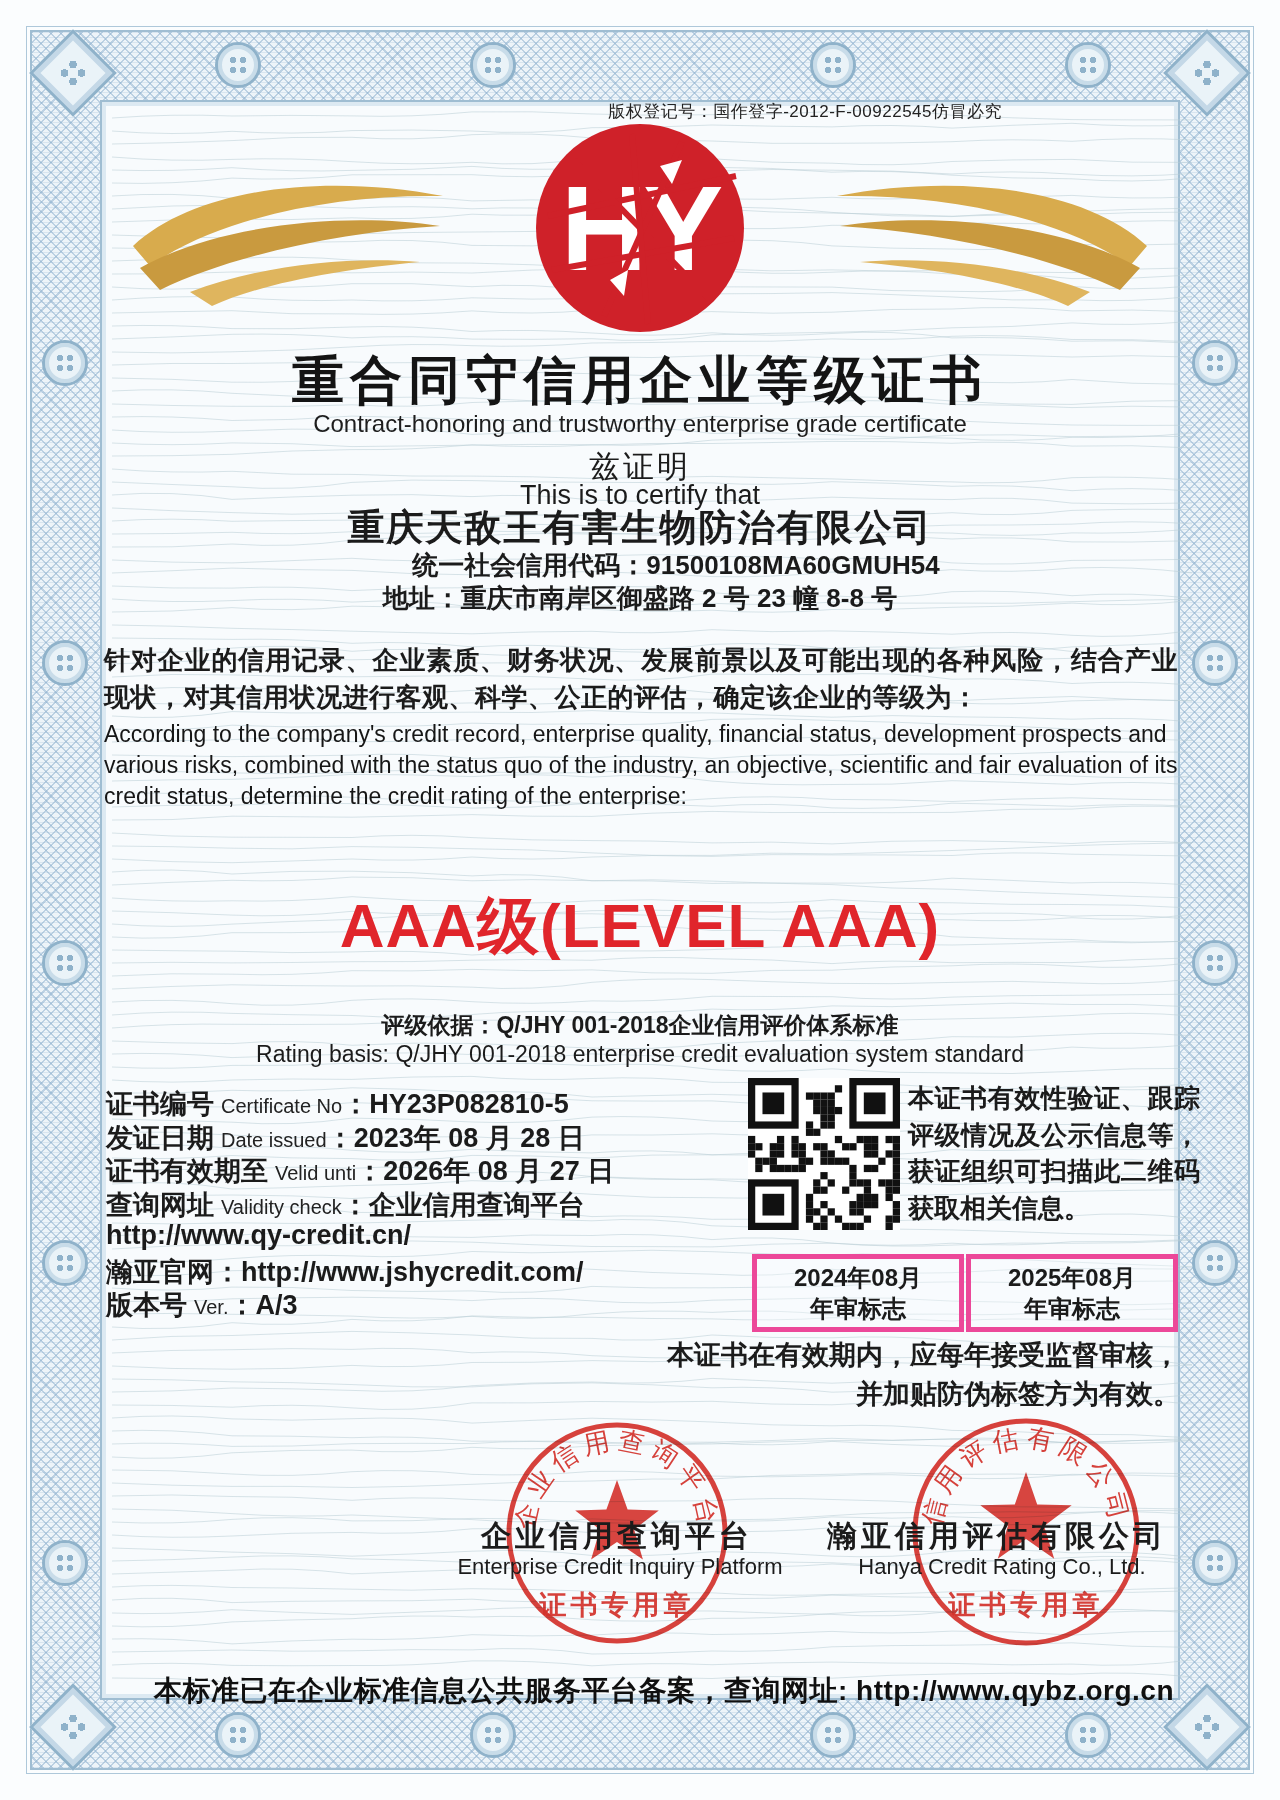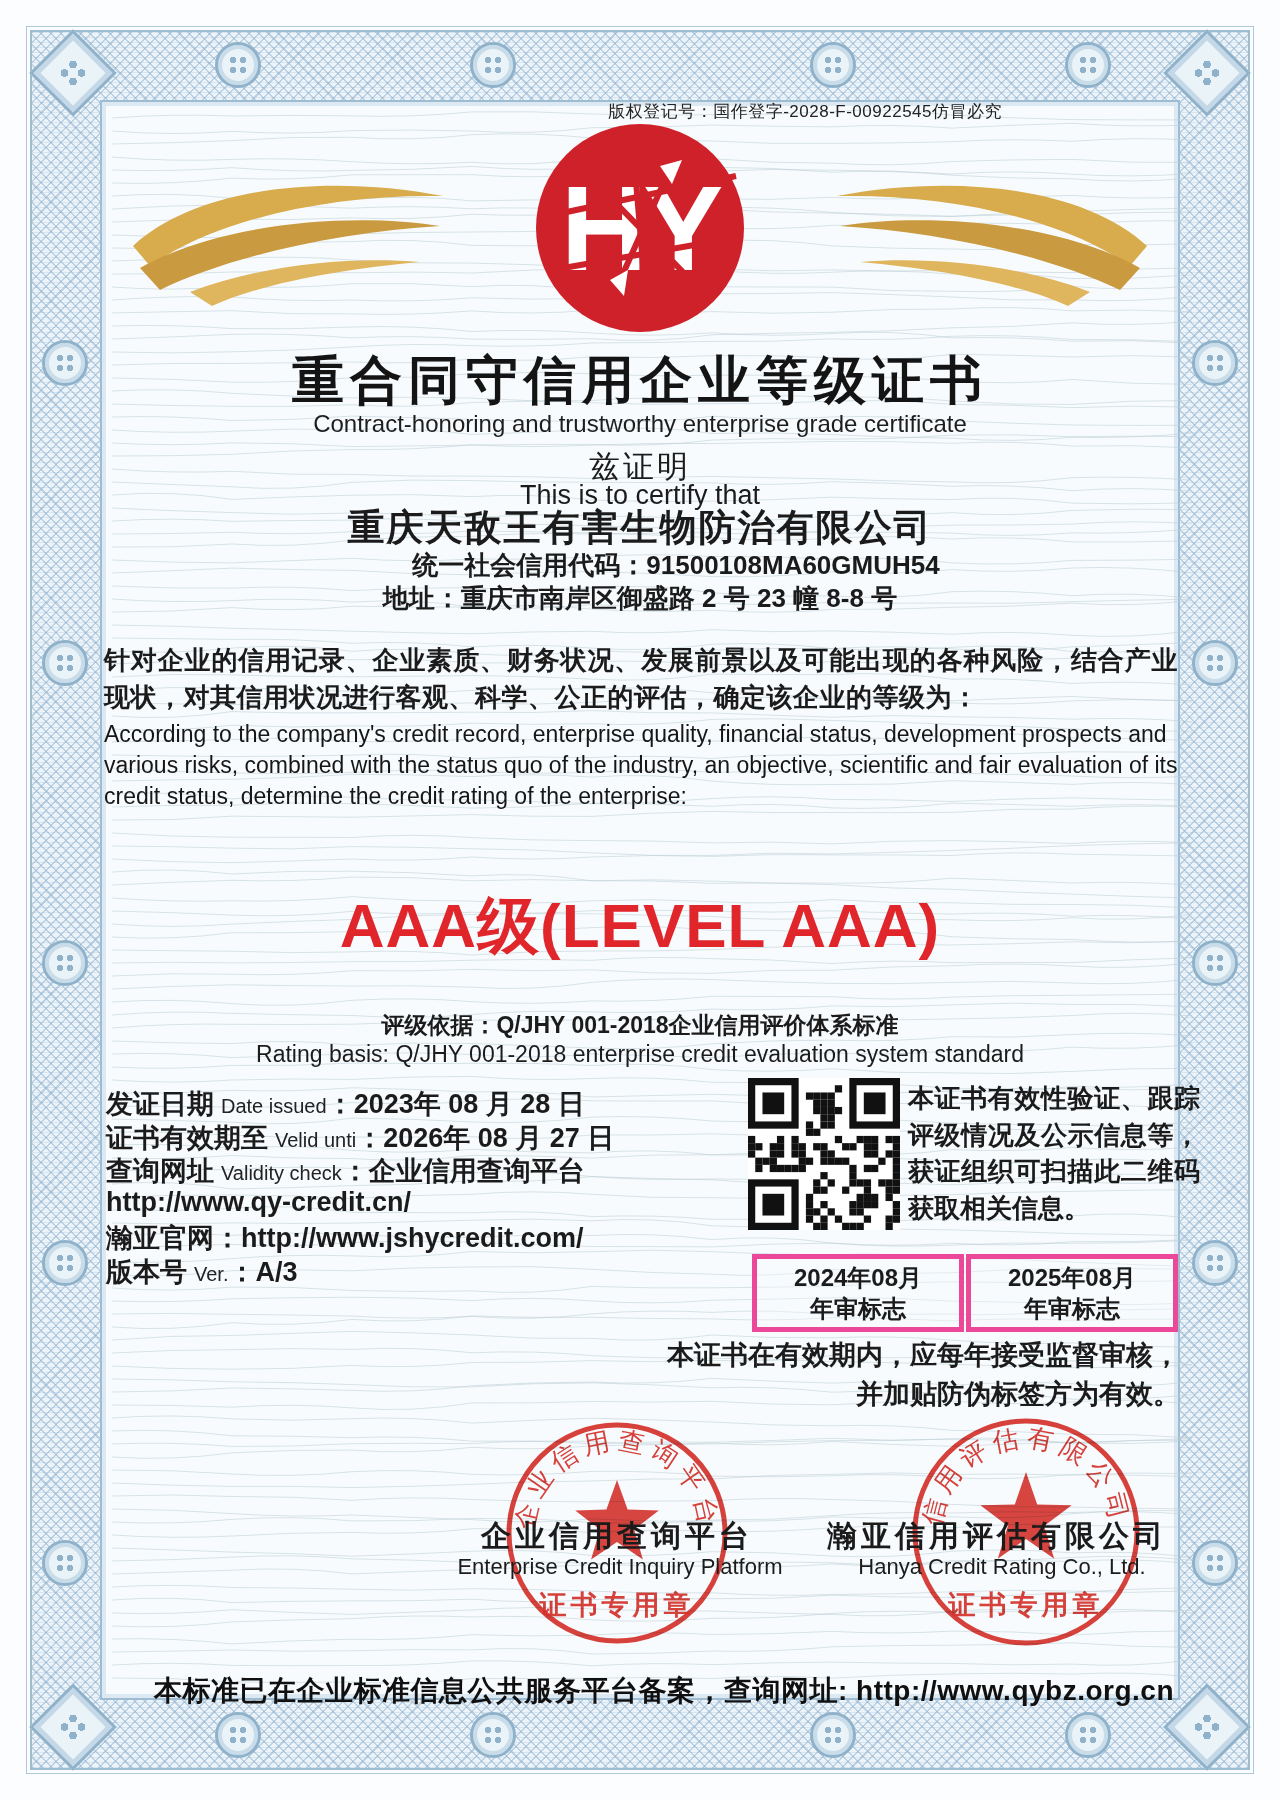--- a/index.html
+++ b/index.html
@@ -242,21 +242,21 @@
       <path d="M112 1587 q 60 -3.5 120 0.5 q 60 0.2 120 1.7 q 60 2.2 120 -0.5 q 60 0.4 120 2.5 q 60 2.7 120 1.6 q 60 3.9 120 1.7 q 60 0.0 120 -2.7 q 60 -2.7 120 -0.7 q 60 2.7 120 -0.3" fill="none" stroke="#b9cdd6" stroke-width="1" opacity="0.55"></path>
       <path d="M112 1600 q 60 -4.7 120 2.6 q 60 -1.7 120 -1.7 q 60 0.5 120 -1.7 q 60 4.8 120 0.3 q 60 -0.5 120 -0.8 q 60 0.9 120 -3.5 q 60 2.1 120 2.3 q 60 -1.8 120 -4.9 q 60 -4.1 120 -4.9" fill="none" stroke="#b9cdd6" stroke-width="1" opacity="0.55"></path>
       <path d="M112 1613 q 60 2.2 120 -3.3 q 60 3.0 120 4.7 q 60 -2.1 120 -4.4 q 60 -4.3 120 -1.1 q 60 3.0 120 2.1 q 60 2.4 120 3.4 q 60 4.1 120 -3.1 q 60 -4.5 120 1.9 q 60 -2.4 120 -2.8" fill="none" stroke="#b9cdd6" stroke-width="1" opacity="0.55"></path>
       <path d="M112 1626 q 60 2.9 120 -4.1 q 60 -2.3 120 -3.2 q 60 -4.4 120 -1.7 q 60 -2.1 120 2.8 q 60 3.3 120 -1.5 q 60 0.8 120 -4.9 q 60 -3.8 120 -1.0 q 60 -0.7 120 -2.6 q 60 -2.0 120 3.3" fill="none" stroke="#b9cdd6" stroke-width="1" opacity="0.55"></path>
       <path d="M112 1639 q 60 -1.6 120 4.9 q 60 -3.6 120 -4.7 q 60 1.5 120 -4.5 q 60 2.2 120 0.4 q 60 -4.2 120 -0.6 q 60 -0.1 120 -3.1 q 60 3.2 120 -0.3 q 60 -0.3 120 4.0 q 60 -4.4 120 -4.2" fill="none" stroke="#b9cdd6" stroke-width="1" opacity="0.55"></path>
       <path d="M112 1652 q 60 -0.8 120 -2.0 q 60 2.0 120 0.8 q 60 -1.9 120 -0.9 q 60 -4.2 120 4.1 q 60 -0.0 120 -3.0 q 60 1.6 120 -4.2 q 60 -1.6 120 -1.6 q 60 -0.4 120 -2.4 q 60 4.5 120 4.6" fill="none" stroke="#b9cdd6" stroke-width="1" opacity="0.55"></path>
       <path d="M112 1665 q 60 -3.6 120 0.4 q 60 0.6 120 0.1 q 60 0.8 120 -4.6 q 60 -0.8 120 4.9 q 60 -3.7 120 -1.1 q 60 -2.3 120 -2.6 q 60 1.3 120 1.3 q 60 2.5 120 0.7 q 60 3.7 120 -4.2" fill="none" stroke="#b9cdd6" stroke-width="1" opacity="0.55"></path>
       <path d="M112 1678 q 60 -0.8 120 4.0 q 60 0.7 120 0.0 q 60 3.1 120 -3.4 q 60 0.0 120 -0.4 q 60 -1.6 120 0.3 q 60 -3.8 120 -0.3 q 60 -3.7 120 -4.3 q 60 -1.4 120 0.2 q 60 -3.1 120 2.8" fill="none" stroke="#b9cdd6" stroke-width="1" opacity="0.55"></path>
     </svg>
 
-  <div class="abs copyright">版权登记号：国作登字-2028-F-00922545仿冒必究</div>
+  <div class="abs copyright">版权登记号：国作登字-2012-F-00922545仿冒必究</div>
 
   <svg class="abs flourish left" viewBox="0 0 320 150">
     <path d="M5,78 C70,18 200,6 315,28 C205,26 90,50 22,98 Z" fill="#d8ab4d"></path>
     <path d="M12,100 C92,55 222,44 312,58 C212,64 102,88 32,122 Z" fill="#c99a3f"></path>
     <path d="M62,124 C132,97 222,88 292,94 C212,101 132,116 84,138 Z" fill="#dfb55e"></path>
   </svg>
   <svg class="abs flourish right" viewBox="0 0 320 150">
     <path d="M5,78 C70,18 200,6 315,28 C205,26 90,50 22,98 Z" fill="#d8ab4d"></path>
     <path d="M12,100 C92,55 222,44 312,58 C212,64 102,88 32,122 Z" fill="#c99a3f"></path>
     <path d="M62,124 C132,97 222,88 292,94 C212,101 132,116 84,138 Z" fill="#dfb55e"></path>
@@ -287,20 +287,25 @@
   <div class="abs ctr credit-code">统一社会信用代码：91500108MA60GMUH54</div>
   <div class="abs ctr address">地址：重庆市南岸区御盛路 2 号 23 幢 8-8 号</div>
 
   <div class="abs para-cn">针对企业的信用记录、企业素质、财务状况、发展前景以及可能出现的各种风险，结合产业现状，对其信用状况进行客观、科学、公正的评估，确定该企业的等级为：</div>
   <div class="abs para-en">According to the company's credit record, enterprise quality, financial status, development prospects and various risks, combined with the status quo of the industry, an objective, scientific and fair evaluation of its credit status, determine the credit rating of the enterprise:</div>
   <div class="abs ctr grade">AAA级(LEVEL AAA)</div>
   <div class="abs ctr basis-cn">评级依据：Q/JHY 001-2018企业信用评价体系标准</div>
   <div class="abs ctr basis-en">Rating basis: Q/JHY 001-2018 enterprise credit evaluation system standard</div>
 
   <div class="details">
+    <div class="detail-line">
+      <span class="cn">证书编号</span>
+      <span class="en">Certificate No</span>
+      <span class="val">：HY23P082810-5</span>
+    </div>
     <div class="detail-line">
       <span class="cn">发证日期</span>
       <span class="en">Date issued</span>
       <span class="val">：2023年 08 月 28 日</span>
     </div>
     <div class="detail-line">
       <span class="cn">证书有效期至</span>
       <span class="en">Velid unti</span>
       <span class="val">：2026年 08 月 27 日</span>
     </div>

